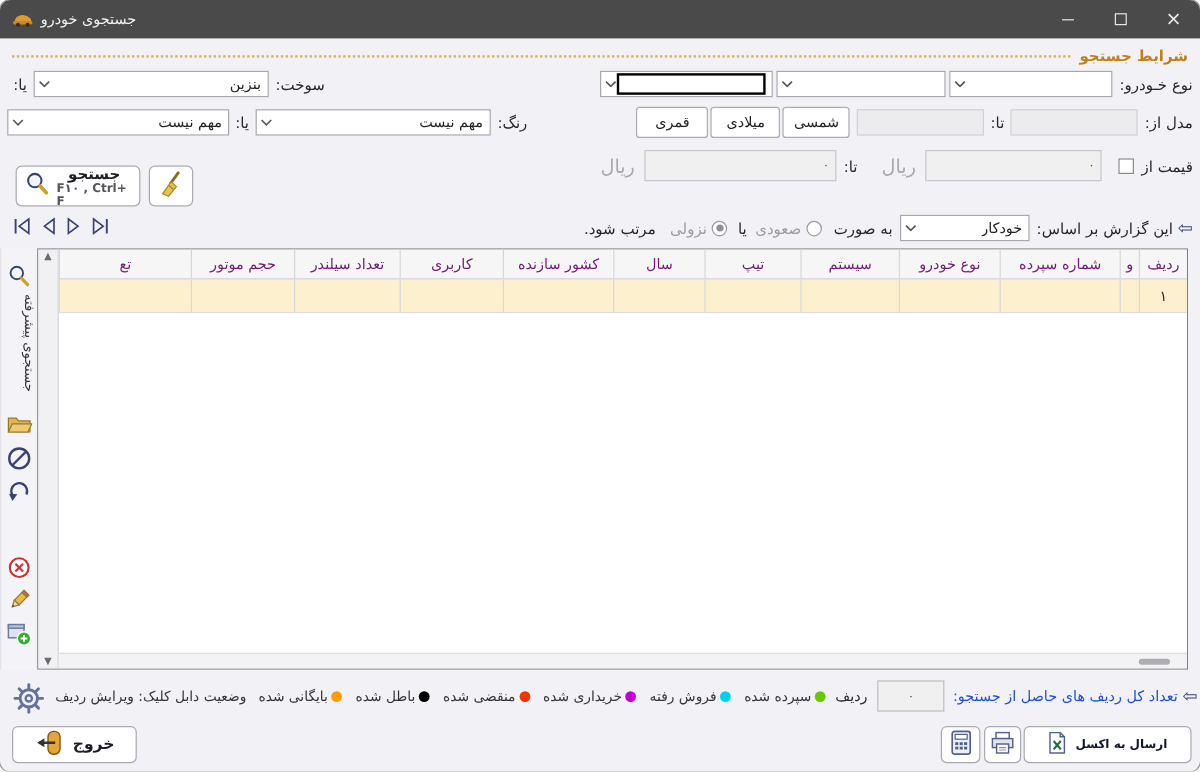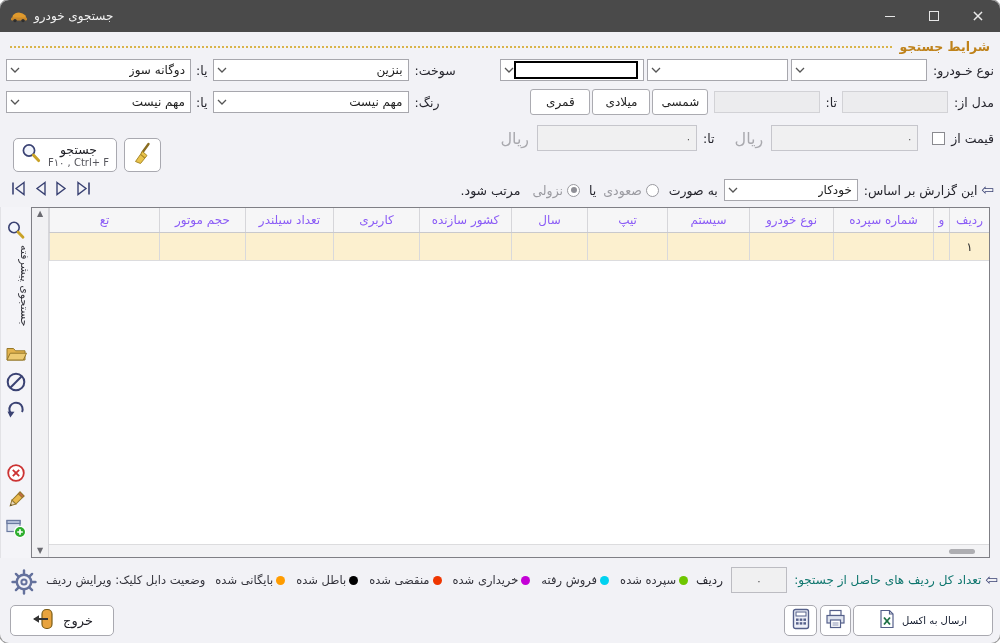--- a/index.html
+++ b/index.html
@@ -47,70 +47,70 @@
             font-size:12px; color:#222; display:flex; align-items:center; justify-content:center; }
   .checkbox{ width:13px; height:13px; background:#fff; border:1px solid #8a8a8f; margin-right:4px; }
   .price-field{ height:26px; background:#f0f0f1; border:1px solid #c6c6cc; display:flex;
                 align-items:center; padding:0 5px; direction:rtl; }
   .price-field .pv{ font-size:10px; color:#555; }
   .gray-lbl{ color:#a9a9ae; font-size:16px; margin:0 8px; }
 
   
   .search-group{ position:absolute; top:106px; left:13px; display:flex; direction:ltr; gap:7px; }
   .btn{ background:#fff; border:1px solid #a9a9b0; border-radius:5px; display:flex;
-        align-items:center; cursor:default; }
+        align-items:center; cursor:default;font-weight:bold; }
   .search-btn{ width:104px; height:34px; padding:2px 6px; gap:5px; }
   .search-btn .txt{ display:flex; flex-direction:column; align-items:center; flex:1; }
   .search-btn .t1{ font-size:12.5px; color:#1d1d24; }
   .search-btn .t2{ font-size:10px; color:#55555c; direction:ltr; }
   .broom-btn{ width:37px; height:34px; justify-content:center; }
 
   .nav-group{ position:absolute; top:149px; left:10px; display:flex; direction:ltr; gap:6px; }
   .nav-btn{ display:flex; align-items:center; }
 
   
   .sort-row{ position:absolute; top:146px; right:6px; left:110px; height:24px; display:flex;
              align-items:center; direction:rtl; font-size:12.5px; color:#26262e; }
   .arrow-glyph{ color:#3a4273; font-size:15px; margin-left:4px; line-height:1; }
-  .sort-combo{ width:134px; margin-left:6px; }
+  .sort-combo{ width:108px; margin-left:6px; }
   .radio{ width:13px; height:13px; border:1px solid #9a9aa0; border-radius:50%; background:#fff;
           margin:0 4px; position:relative; }
   .radio.sel::after{ content:""; position:absolute; inset:2.5px; border-radius:50%; background:#8f8f96; }
   .dim{ color:#9b9ba1; }
 
   
   .strip{ position:absolute; top:175px; left:0; width:30px; height:351px; background:#f4f4f8;
           border-left:1px solid #e2e2e6; }
   .strip-item{ position:absolute; left:0; width:30px; display:flex; justify-content:center; }
   .v-label{ writing-mode:vertical-rl; font-size:11px; color:#33333b; letter-spacing:1px; }
 
   
   .grid{ position:absolute; top:175px; left:31px; width:959px; height:351px; background:#fff;
          border:1px solid #7f7f85; display:flex; direction:rtl; }
   .grid-main{ flex:1; display:flex; flex-direction:column; min-width:0; }
   .thead{ height:25px; display:flex; direction:rtl; background:#f6f6f7; border-bottom:1px solid #c9c9cd; }
-  .th{ font-size:12px; color:#8b5cf6; display:flex; align-items:center; justify-content:center;
+  .th{ font-size:12px; color:#701a75; display:flex; align-items:center; justify-content:center;
        border-left:1px solid #d6d6da; white-space:nowrap; overflow:hidden; }
   .trow{ height:28px; display:flex; direction:rtl; background:#fcf0cf; border-bottom:1px solid #dcdcde; }
   .td{ font-size:12px; color:#333; display:flex; align-items:center; justify-content:center;
        border-left:1px solid #d9d9db; overflow:hidden; }
   .c0{width:40px;} .c1{width:16px;} .c2{width:100px;} .c3{width:84px;} .c4{width:82px;}
   .c5{width:80px;} .c6{width:76px;} .c7{width:92px;} .c8{width:86px;} .c9{width:88px;}
   .c10{width:86px;} .c11{flex:1;}
   .tfill{ flex:1; background:#fff; }
   .hscroll{ height:13px; background:#f3f3f5; border-top:1px solid #dcdcde; position:relative; }
   .hthumb{ position:absolute; top:4px; right:14px; width:26px; height:5px; background:#aeaeb2; border-radius:3px; }
   .vscroll{ width:17px; background:#f1f1f3; border-right:1px solid #d6d6da; display:flex;
             flex-direction:column; justify-content:space-between; align-items:center; padding:2px 0; }
   .varrow{ font-size:8px; color:#6a6a70; line-height:1; }
 
   
   .status-row{ position:absolute; top:532px; right:2px; left:46px; height:32px; display:flex;
                align-items:center; direction:rtl; }
-  .status-row .lead-lbl{ font-size:12px; color:#0f766e; margin-left:7px; white-space:nowrap; }
+  .status-row .lead-lbl{ font-size:12px; color:#1d4ed8; margin-left:7px; white-space:nowrap; }
   .count-box{ width:62px; height:26px; background:#f0f0f1; border:1px solid #bcbcc2;
               display:flex; align-items:center; justify-content:center; font-size:10px; color:#444;
               margin-left:8px; }
   .unit-lbl{ font-size:12px; color:#26262e; margin-left:6px; white-space:nowrap; }
   .legend{ display:flex; align-items:center; direction:rtl; gap:11px; margin-right:2px; }
   .litem{ display:flex; align-items:center; gap:3px; font-size:11.5px; color:#33333b; white-space:nowrap; }
   .dot{ width:9px; height:9px; border-radius:50%; display:inline-block; }
   .dbl-hint{ font-size:11.5px; color:#33333b; margin-right:10px; white-space:nowrap; }
   .gear-wrap{ position:absolute; left:10px; top:536px; }
 
@@ -190,28 +190,20 @@
       <span class="lbl">سوخت:</span>
       <div class="combo" style="width:196px">
         <span class="cvalue">بنزین</span>
         <span class="chev">
             <svg width="10" height="6" viewBox="0 0 10 6">
               <polyline points="1,1 5,5 9,1" fill="none" stroke="#555" stroke-width="1.3"></polyline>
             </svg>
           </span>
       </div>
       <span class="lbl small-gap">یا:</span>
-      <div class="combo" style="width:185px">
-        <span class="cvalue">دوگانه سوز</span>
-        <span class="chev">
-            <svg width="10" height="6" viewBox="0 0 10 6">
-              <polyline points="1,1 5,5 9,1" fill="none" stroke="#555" stroke-width="1.3"></polyline>
-            </svg>
-          </span>
-      </div>
     </div>
 
     <div class="frow row2">
       <span class="lbl">مدل از:</span>
       <div class="dis-field" style="width:106px"></div>
       <span class="lbl small-gap">تا:</span>
       <div class="dis-field" style="width:106px"></div>
       <div class="cal-btn" style="width:56px;margin-right:6px">
           <span>شمسی</span>
         </div>

